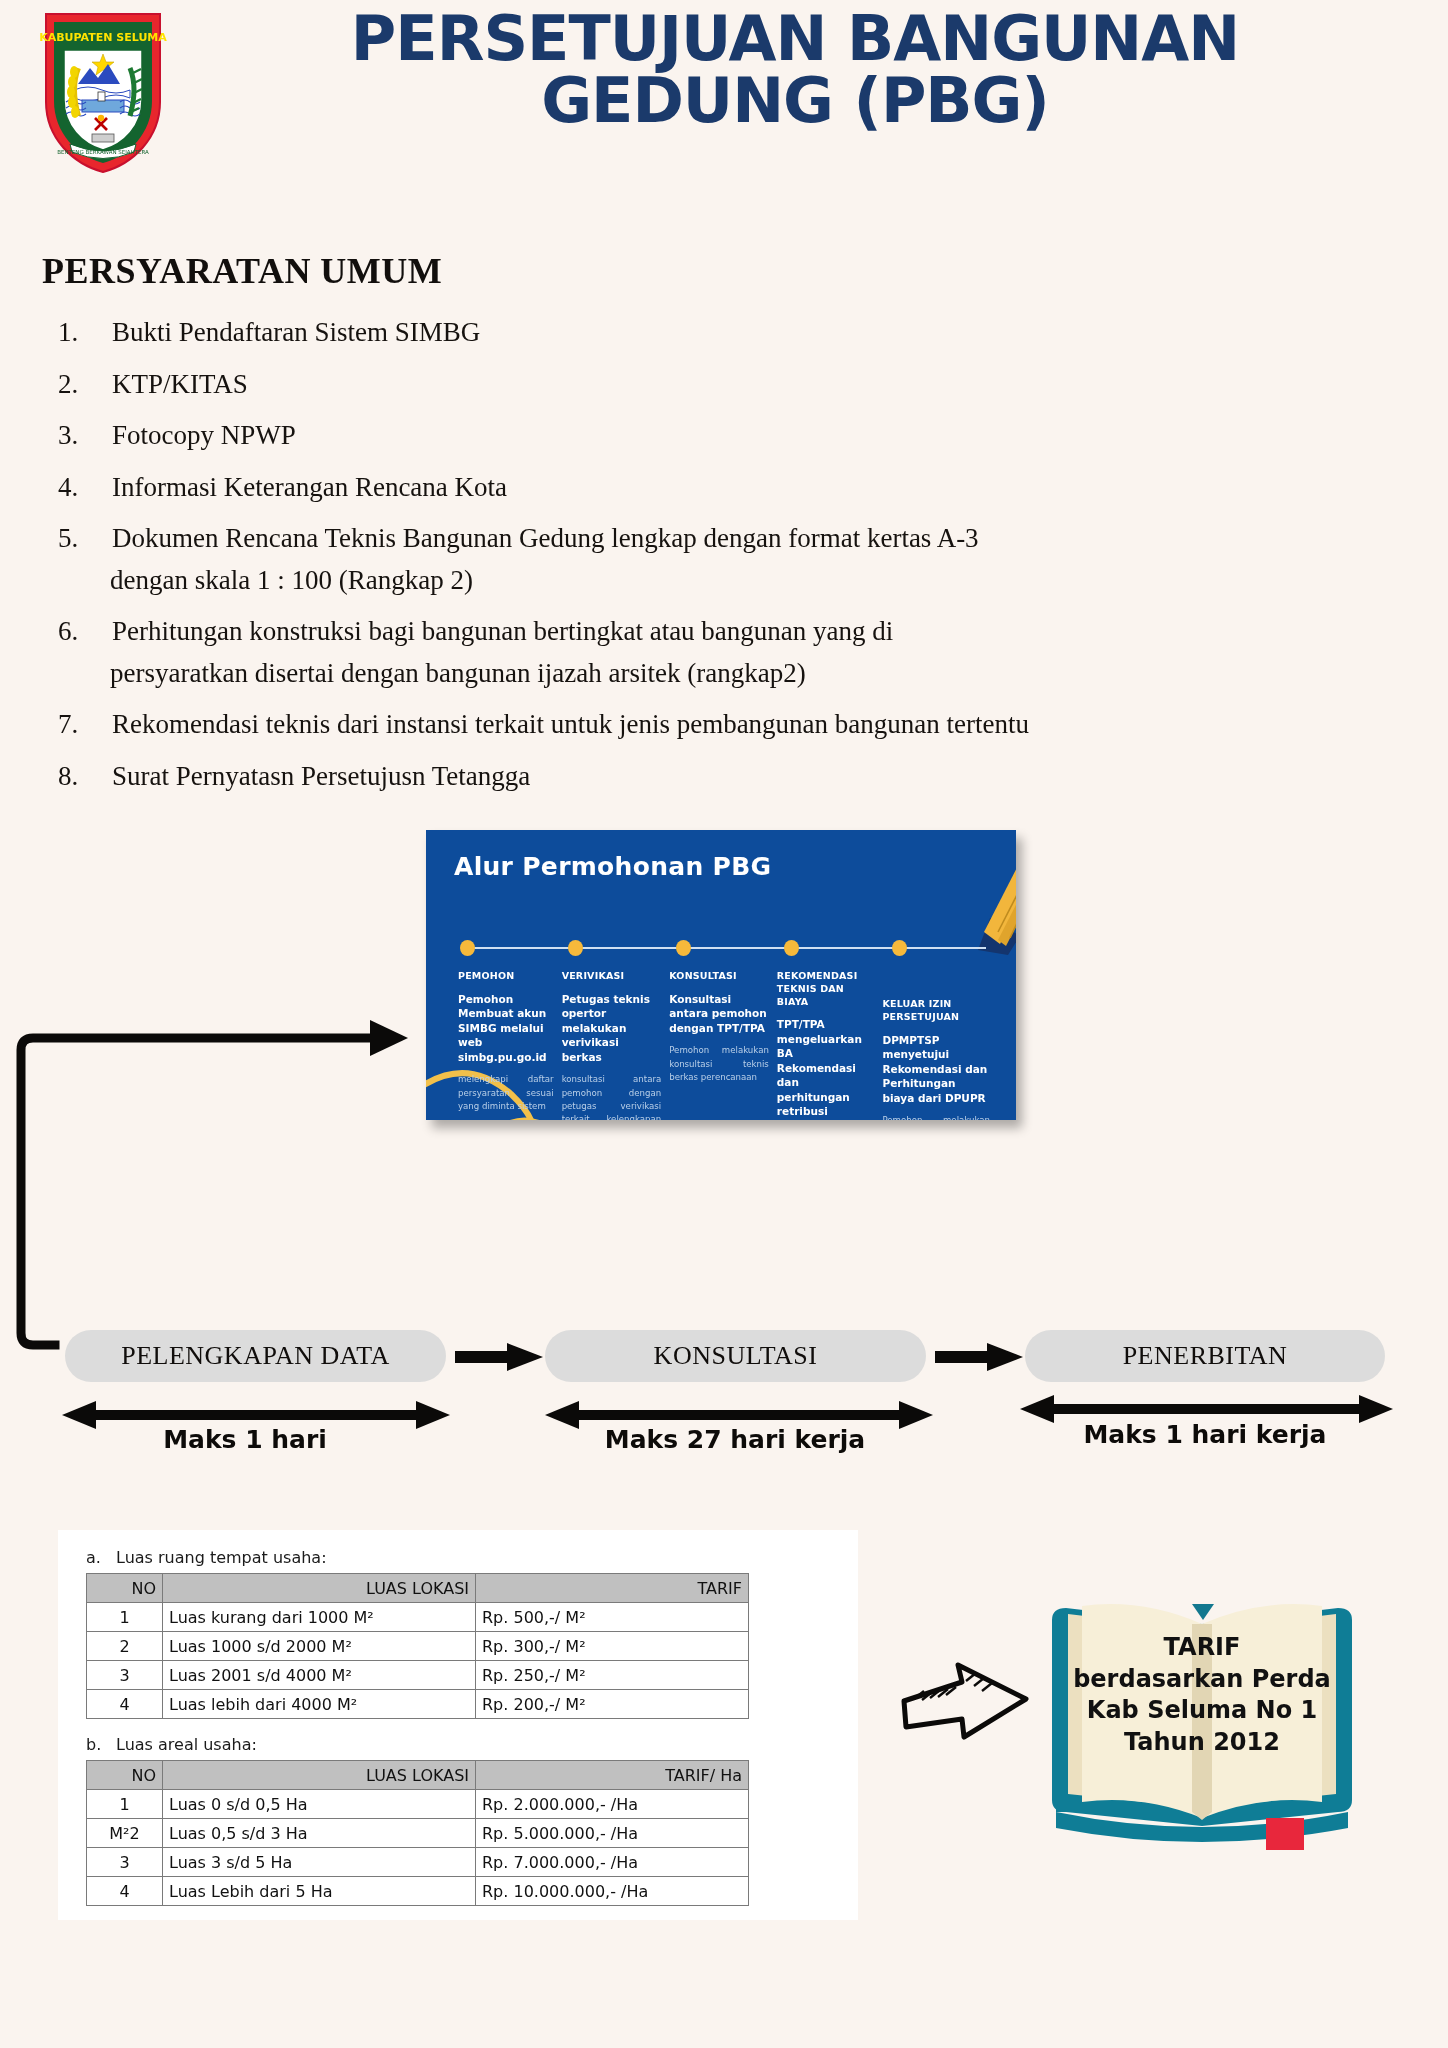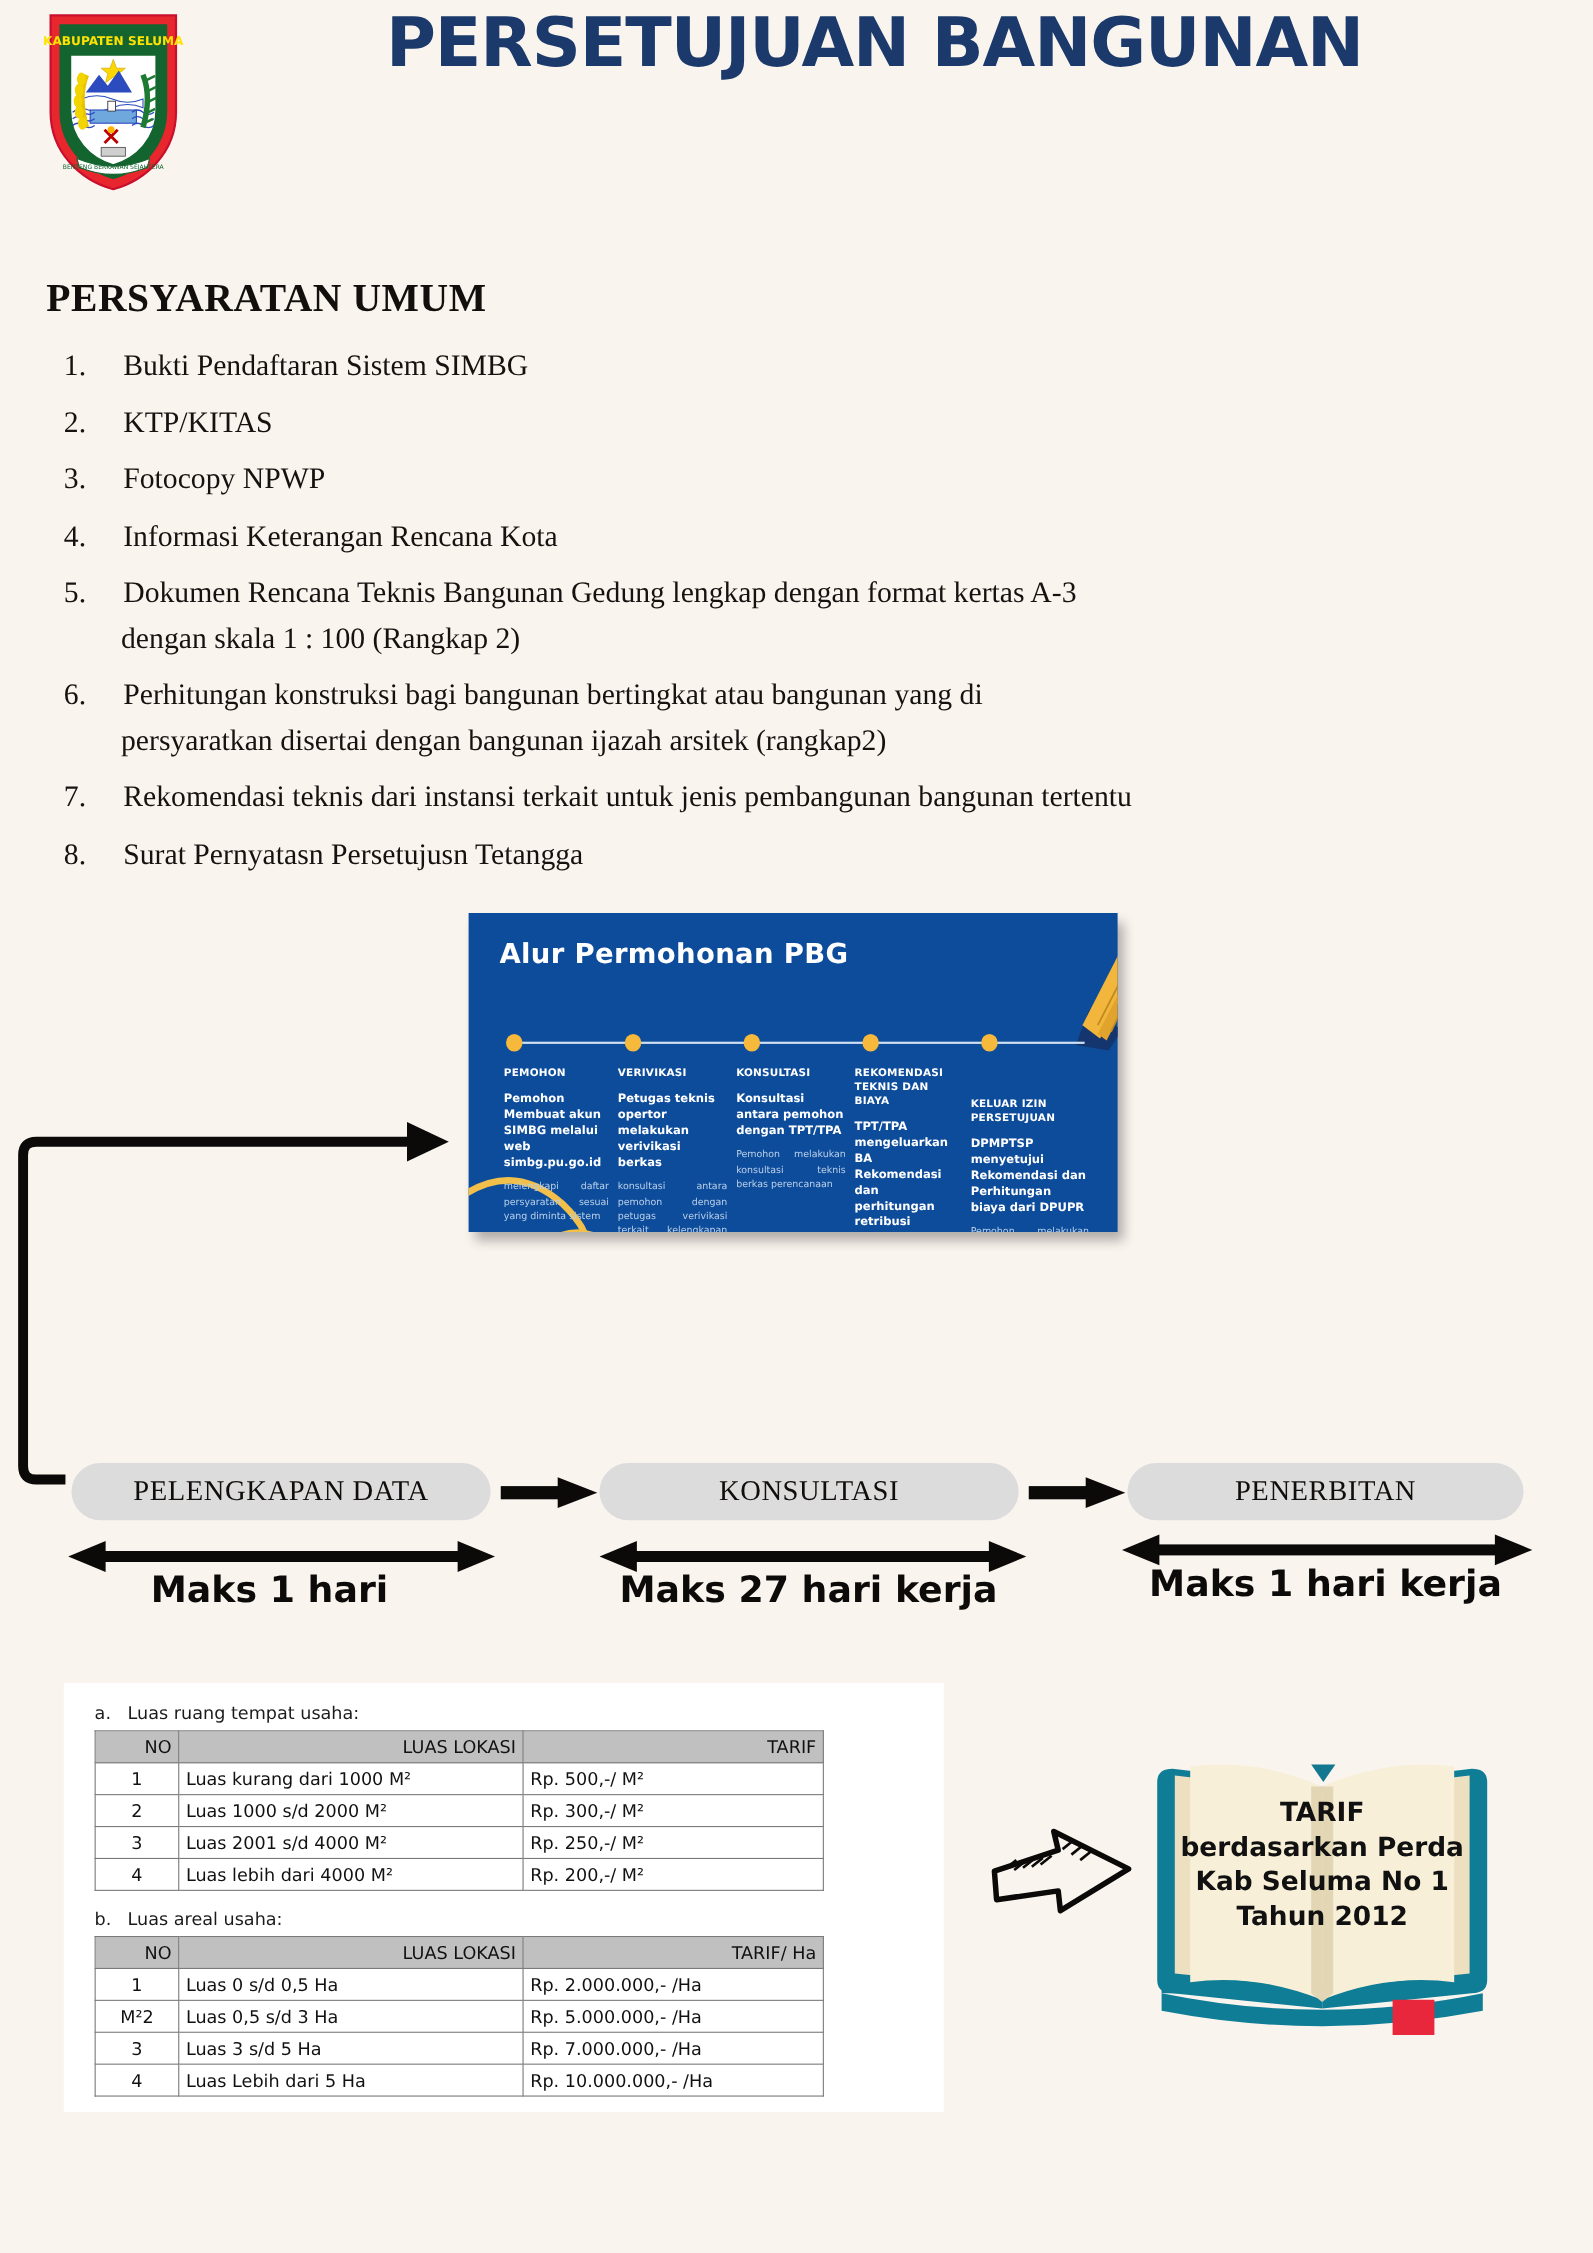--- a/index.html
+++ b/index.html
@@ -119,21 +119,21 @@
     font-family:"Liberation Serif", serif;
     font-size:26px;color:#100d0b;letter-spacing:.5px;
   }
   .pill-a{left:65px;top:0;width:381px;}
   .pill-b{left:545px;top:0;width:381px;}
   .pill-c{left:1025px;top:0;width:360px;}
 
   .dur{
     position:absolute;
     font-family:"DejaVu Sans", sans-serif;
-    font-weight:bold;font-size:33px;color:#0d0b09;
+    font-weight:bold;font-size:25px;color:#0d0b09;
     text-align:center;
   }
   .dur-a{left:75px;top:95px;width:340px;}
   .dur-b{left:555px;top:95px;width:360px;}
   .dur-c{left:1030px;top:90px;width:350px;}
 
   
   .tables-panel{
     position:absolute;left:58px;top:1530px;width:800px;height:390px;
     background:#ffffff;
@@ -229,20 +229,21 @@
         </g>
         <circle cx="63" cy="112" r="3.2" fill="#ffb400"></circle>
         <rect x="54" y="128" width="22" height="8" fill="#cfcfcf" stroke="#555" stroke-width=".8"></rect>
         <path d="M32 138 Q65 152 98 138 L96 146 Q65 159 34 146 Z" fill="#ffffff" stroke="#14642f" stroke-width="1"></path>
         <text x="65" y="148" font-family="DejaVu Sans, sans-serif" font-size="5.5" fill="#14642f" text-anchor="middle">BENTENG BERKAWAN SEJAHTERA</text>
       </svg>
     </div>
 
     <div class="title-block">
       <span>PERSETUJUAN BANGUNAN</span>
+      <span class="l2">GEDUNG (PBG)</span>
     </div>
   </div>
 
   <div class="sect-title">PERSYARATAN UMUM</div>
   <div class="req-list" id="req-list">
       <div class="req-item">
         <div class="req-num">1.</div>
         <div class="req-text">Bukti Pendaftaran Sistem SIMBG</div>
       </div>
       <div class="req-item">

